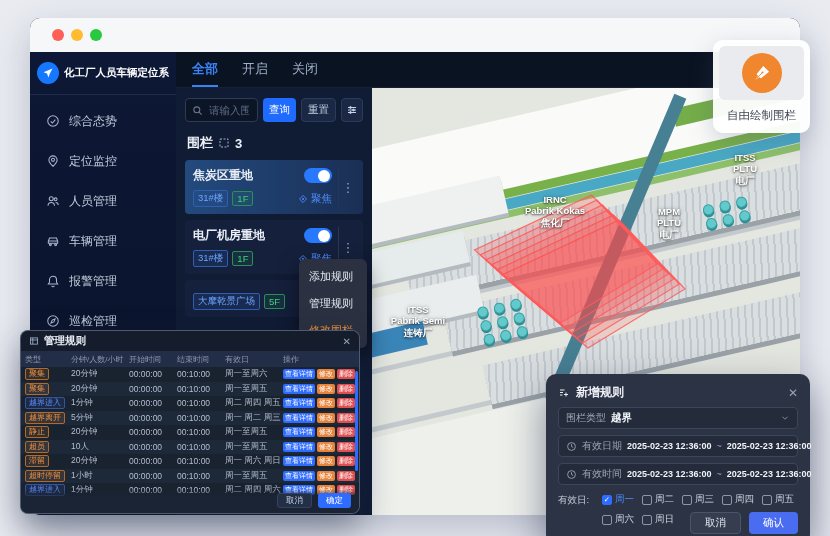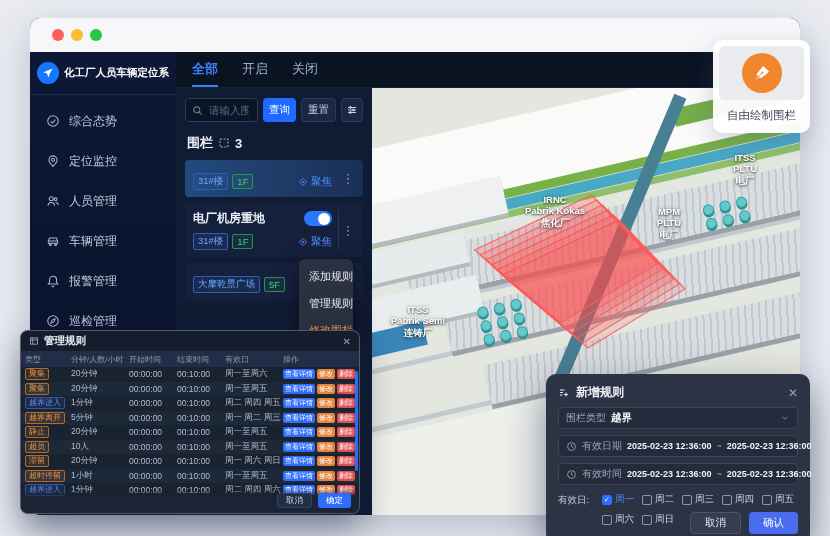--- a/index.html
+++ b/index.html
@@ -86,21 +86,21 @@
   .tank{width:11px;height:11px;border-radius:50%;background:#64c9cb;border:1px solid #35a3a7;box-shadow:0 2px 0 #2e8d91;box-sizing:border-box;}
   .tanksA{left:108px;top:214px;}
   .tanksB{left:332px;top:112px;}
   .bb1{left:-30px;top:330px;width:250px;height:130px;background:#eef0ec;transform:rotate(-13deg);box-shadow:0 5px 0 #b6bdc2;}
   .bb2{left:230px;top:336px;width:220px;height:120px;background:#bcc6cd;transform:rotate(-13deg);}
   .bb3{left:392px;top:298px;width:30px;height:46px;background:#49b0b8;transform:rotate(-13deg);}
   .fence-overlay{position:absolute;left:100px;top:100px;z-index:4;}
   #map-labels .m-label{position:absolute;color:#fff;font-size:9.5px;font-weight:bold;text-align:center;
      line-height:1.2;z-index:5;text-shadow:0 1px 2px rgba(0,0,0,.65),0 0 4px rgba(0,0,0,.35);}
   
-  .context-menu{position:absolute;left:299px;top:259px;width:54px;background:#2b3140;border-radius:6px;
+  .context-menu{position:absolute;left:299px;top:259px;width:68px;background:#2b3140;border-radius:6px;
       box-shadow:0 8px 20px rgba(0,0,0,.5);padding:4px 0;z-index:36;}
   .cm-item{padding:6px 10px;font-size:11px;color:#e3e8f0;cursor:pointer;white-space:nowrap;}
   .cm-item.accent{color:#f0923f;}
   
   .draw-card{position:absolute;left:713px;top:40px;width:97px;background:rgba(255,255,255,.95);border-radius:10px;
       box-shadow:0 8px 24px rgba(70,85,120,.25);padding:6px 6px 10px;z-index:30;box-sizing:border-box;}
   .tool-box{height:54px;background:#e9ebee;border-radius:6px;display:flex;align-items:center;justify-content:center;cursor:pointer;}
   .pen-circle{width:40px;height:40px;border-radius:50%;background:#f0862d;display:flex;align-items:center;justify-content:center;}
   .draw-label{margin-top:8px;text-align:center;font-size:11.5px;color:#3f4654;}
   
@@ -304,20 +304,26 @@
             <span style="display:flex">
               <svg width="12" height="12" viewBox="0 0 24 24" fill="none" stroke="#a9b6cc" stroke-width="2" stroke-dasharray="4 3">
                   <rect x="4" y="4" width="16" height="16"></rect>
                 </svg>
             </span>
             <span class="fh-count">3</span>
           </div>
           <div class="fence-list" id="fence-list">
               <div class="f-item selected">
     <div class="f-main">
+      <div class="f-row1">
+        <span class="f-name">焦炭区重地</span>
+        <span class="toggle">
+                      <span class="knob"></span>
+                    </span>
+      </div>
       <div class="f-row2">
         <span class="tag tag-blue">31#楼</span>
         <span class="tag tag-green">1F</span>
         <span class="f-spacer"></span>
         <span class="focus">
           <span style="display:flex">
             <svg width="10" height="10" viewBox="0 0 24 24" fill="none" stroke="#4c8dff" stroke-width="2">
                           <rect x="6" y="6" width="12" height="12" transform="rotate(45 12 12)"></rect>
                           <circle cx="12" cy="12" r="1.6" fill="#4c8dff"></circle>
                         </svg>

